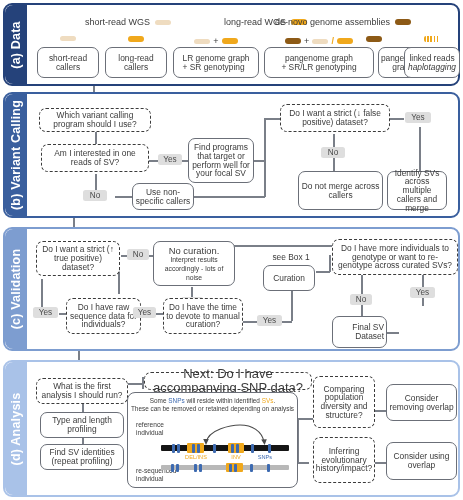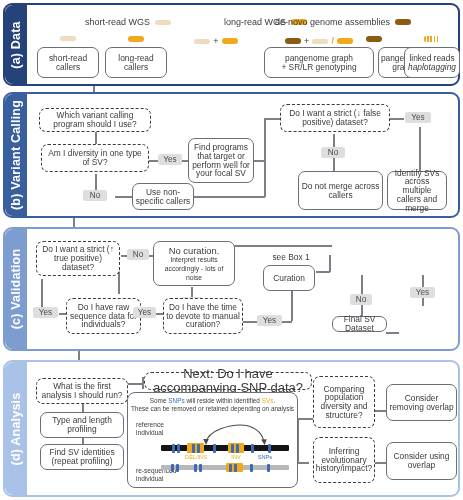--- a/index.html
+++ b/index.html
@@ -100,20 +100,24 @@
         <span class="striped"></span>
       </div>
 
       <div class="node solid" style="left:32px;top:42px;width:62px;height:31px;">
         <div><span>short-read</span><br>
              <span>callers</span></div>
       </div>
       <div class="node solid" style="left:100px;top:42px;width:62px;height:31px;">
         <div><span>long-read</span><br>
              <span>callers</span></div>
+      </div>
+      <div class="node solid" style="left:168px;top:42px;width:86px;height:31px;">
+        <div style="text-align:left;"><span>LR genome graph</span><br>
+             <span>+ SR genotyping</span></div>
       </div>
       <div class="node solid" style="left:259px;top:42px;width:110px;height:31px;">
         <div><span>pangenome graph</span><br>
              <span>+ SR/LR genotyping</span></div>
       </div>
       <div class="node solid" style="left:373px;top:42px;width:50px;height:31px;">
         <div><span>pangenome</span><br>
              <span>graph</span></div>
       </div>
       <div class="node solid" style="left:399px;top:42px;width:56px;height:31px;">
@@ -142,21 +146,21 @@
       <div class="ln lnh" style="left:248px;top:66px;width:12px;"></div>
       <div class="ln lnh" style="left:384px;top:24px;width:15px;"></div>
       <div class="ln lnv" style="left:414px;top:33px;height:44px;"></div>
       <div class="ln lnv" style="left:328px;top:40px;height:13px;"></div>
       <div class="ln lnv" style="left:328px;top:64px;height:13px;"></div>
 
       <div class="node dash" style="left:34px;top:14px;width:112px;height:24px;">
         <span>Which variant calling program should I use?</span>
       </div>
       <div class="node dash" style="left:36px;top:50px;width:108px;height:28px;">
-        <span>Am I diversity in one type of SV?</span>
+        <span>Am I interested in one reads of SV?</span>
       </div>
       <div class="lbl" style="left:153px;top:60px;width:24px;">
         <span>Yes</span>
       </div>
       <div class="lbl" style="left:78px;top:96px;width:24px;">
         <span>No</span>
       </div>
       <div class="node solid" style="left:183px;top:44px;width:66px;height:45px;">
         <span>Find programs that target or perform well for your focal SV</span>
       </div>
@@ -240,27 +244,30 @@
       </div>
       <div class="lbl" style="left:252px;top:86px;width:25px;">
         <span>Yes</span>
       </div>
       <div class="node" style="left:256px;top:22px;width:60px;height:12px;color:#3b3b3b;">
         <span>see Box 1</span>
       </div>
       <div class="node solid" style="left:258px;top:36px;width:52px;height:26px;">
         <span>Curation</span>
       </div>
+      <div class="node dash" style="left:327px;top:10px;width:126px;height:36px;">
+        <span>Do I have more individuals to genotype or want to re-genotype across curated SVs?</span>
+      </div>
       <div class="lbl" style="left:345px;top:65px;width:22px;">
         <span>No</span>
       </div>
       <div class="lbl" style="left:405px;top:58px;width:25px;">
         <span>Yes</span>
       </div>
-      <div class="node solid" style="left:327px;top:87px;width:55px;height:16px;">
+      <div class="node solid" style="left:327px;top:87px;width:55px;height:32px;text-align:right;">
         <span>Final SV Dataset</span>
       </div>
     </div>
   </div>
 
   <div class="ln lnv" style="left:78px;top:351px;height:18px;"></div>
 
   <div class="panel" style="left:3px;top:360px;width:457px;height:137px;border:2px solid #a9c2e8;">
     <div class="tab" style="background:#a9c2e8;">
       <span>(d) Analysis</span>

